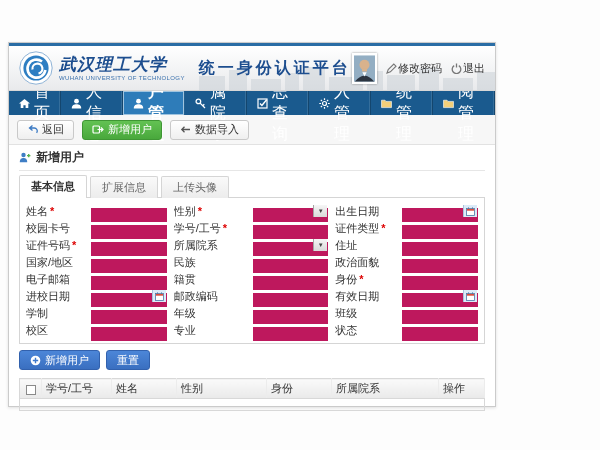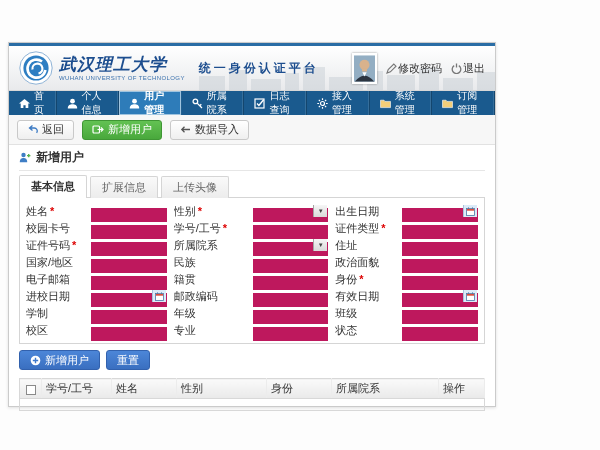--- a/index.html
+++ b/index.html
@@ -11,32 +11,32 @@
   
   .mast { position:relative; height:45px; display:flex; align-items:center;
     padding:0 10px; background:linear-gradient(#ffffff,#e9eaec); overflow:hidden;
     border-bottom:1px solid #d7d7d7; }
   .skyline { position:absolute; left:190px; bottom:0; opacity:.5; }
   .logo { flex:0 0 auto; margin-right:6px; position:relative; z-index:1; }
   .uni { position:relative; z-index:1; line-height:1; }
   .uni-name { font-family:"DejaVu Serif","Liberation Serif",serif; font-style:italic;
     font-weight:bold; font-size:17px; color:#1d4e8f; letter-spacing:1px; }
   .uni-sub { font-size:6px; color:#3a71ad; letter-spacing:.4px; margin-top:2px; }
-  .plat { position:relative; z-index:1; margin-left:14px; font-size:12px; font-weight:bold;
+  .plat { position:relative; z-index:1; margin-left:14px; font-size:16px; font-weight:bold;
     color:#1d4e8f; letter-spacing:3px; }
   .mast-right { margin-left:auto; display:flex; align-items:center; gap:9px;
     position:relative; z-index:1; }
   .avatar { width:25px; height:31px; border:2px solid #fff; box-shadow:0 0 2px rgba(0,0,0,.4);
     display:block; }
   .hlink { display:flex; align-items:center; gap:1px; font-size:11px; color:#333;
     cursor:pointer; text-decoration:none; }
   
   .nav { height:24px; background:#1a5a8e; display:flex; }
   .nav-item { display:flex; align-items:center; gap:4px; padding:0 10px; color:#fff;
-    font-size:10px; cursor:pointer; border-right:1px solid rgba(0,0,0,.22);
+    font-size:16px; cursor:pointer; border-right:1px solid rgba(0,0,0,.22);
     box-shadow:inset -1px 0 0 rgba(255,255,255,.12); }
   .nav-item.on { background:#2e7cb9; box-shadow:inset 0 0 0 1px rgba(255,255,255,.55);font-weight:bold; }
   .nav-item svg { flex:0 0 auto; }
   
   .tbar { height:30px; background:#f7f7f7; border-bottom:1px solid #e2e2e2;
     display:flex; align-items:center; gap:8px; padding:0 8px; }
   .btn { display:inline-flex; align-items:center; gap:4px; height:20px; padding:0 9px;
     font-size:11px; border-radius:3px; cursor:pointer; }
   .btn-light { background:linear-gradient(#ffffff,#efefef); border:1px solid #c9c9c9; color:#333; }
   .btn-green { background:linear-gradient(#63c253,#49a83c); border:1px solid #3f9634; color:#fff; }

